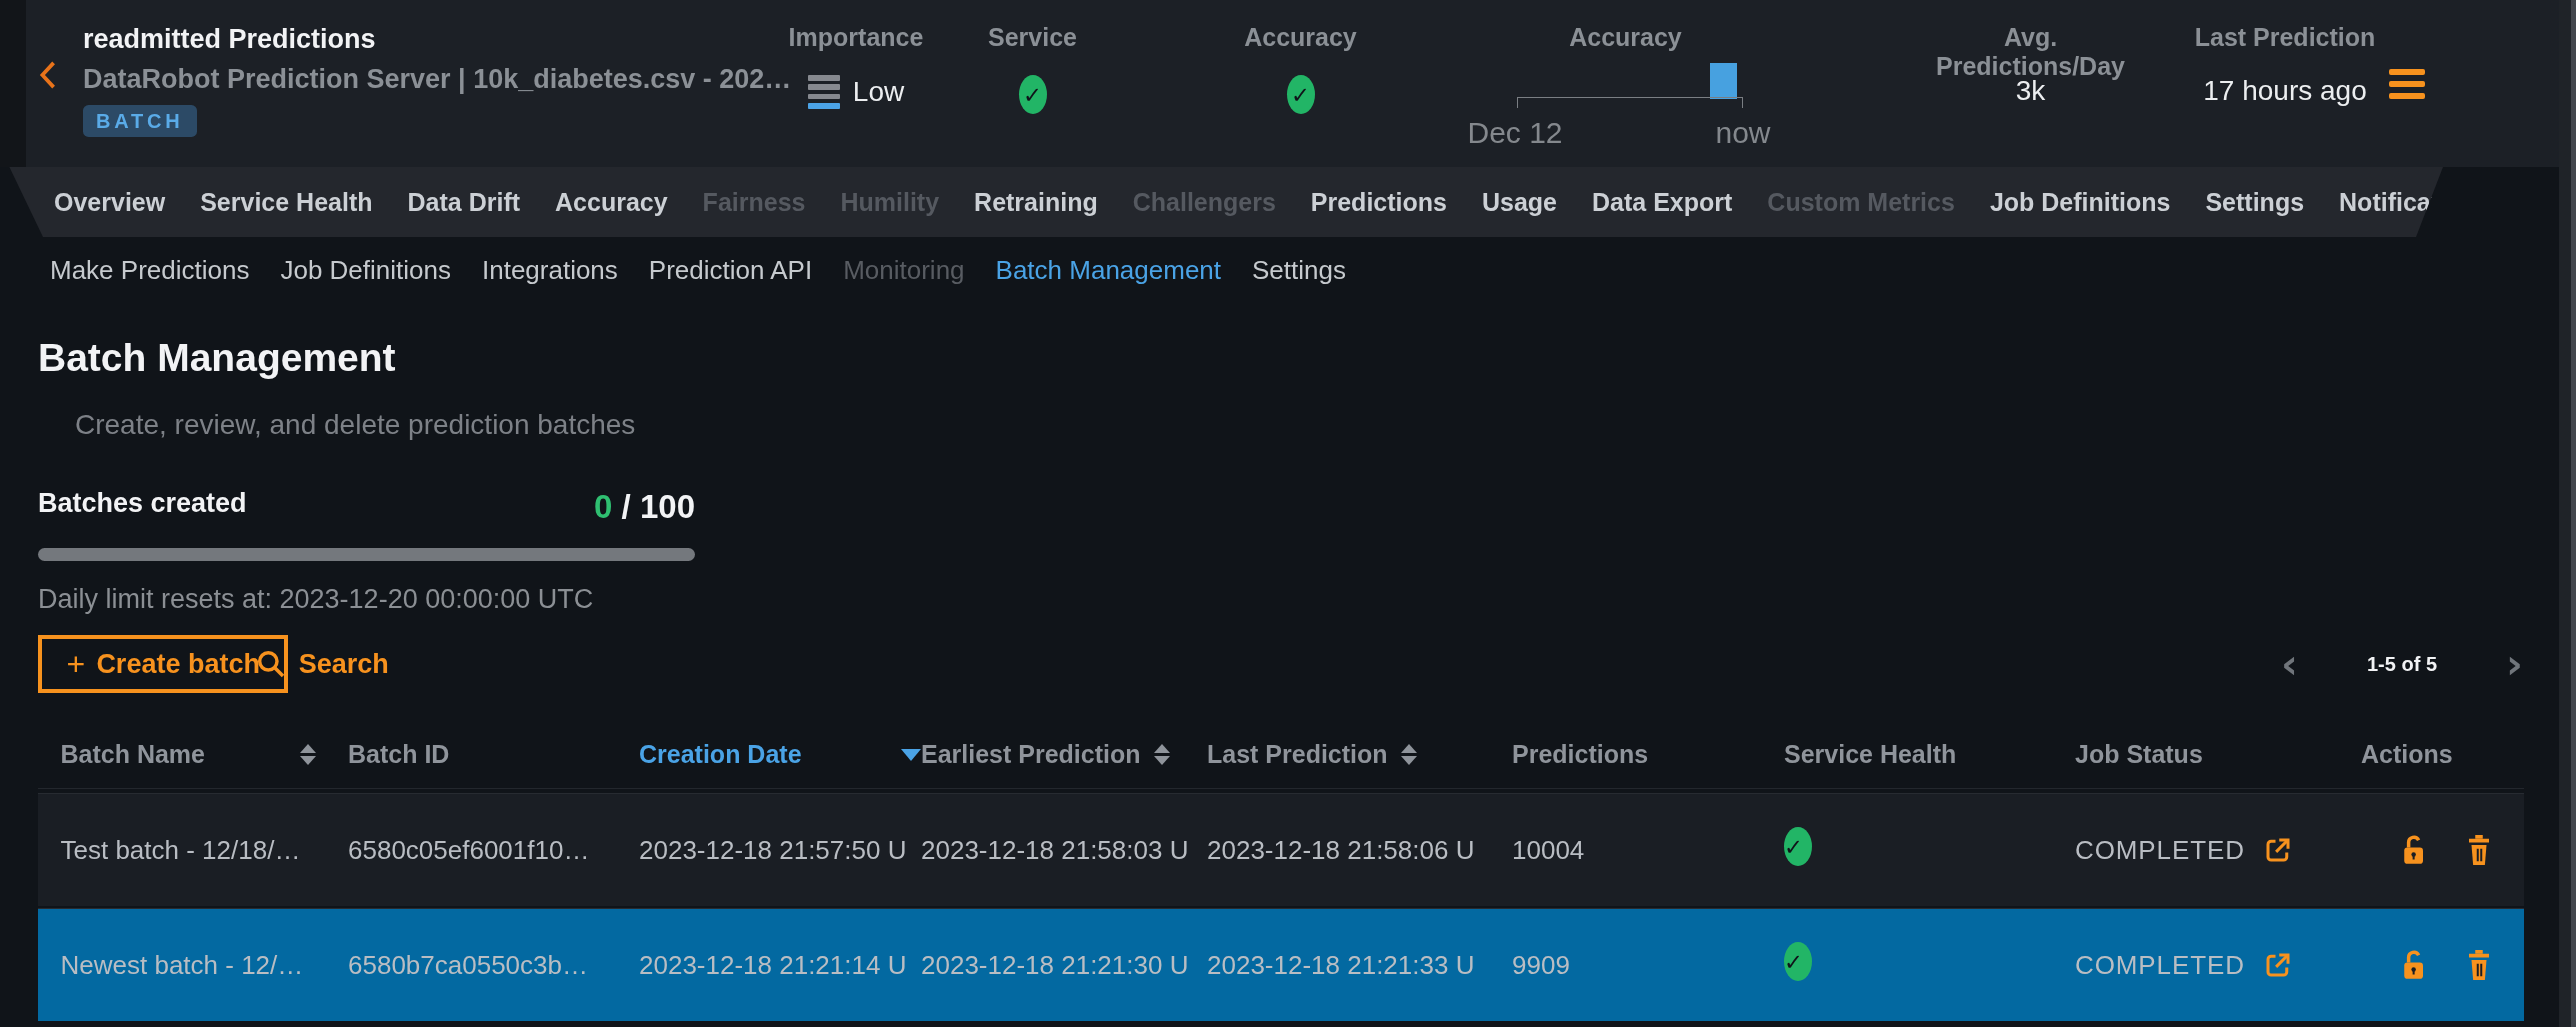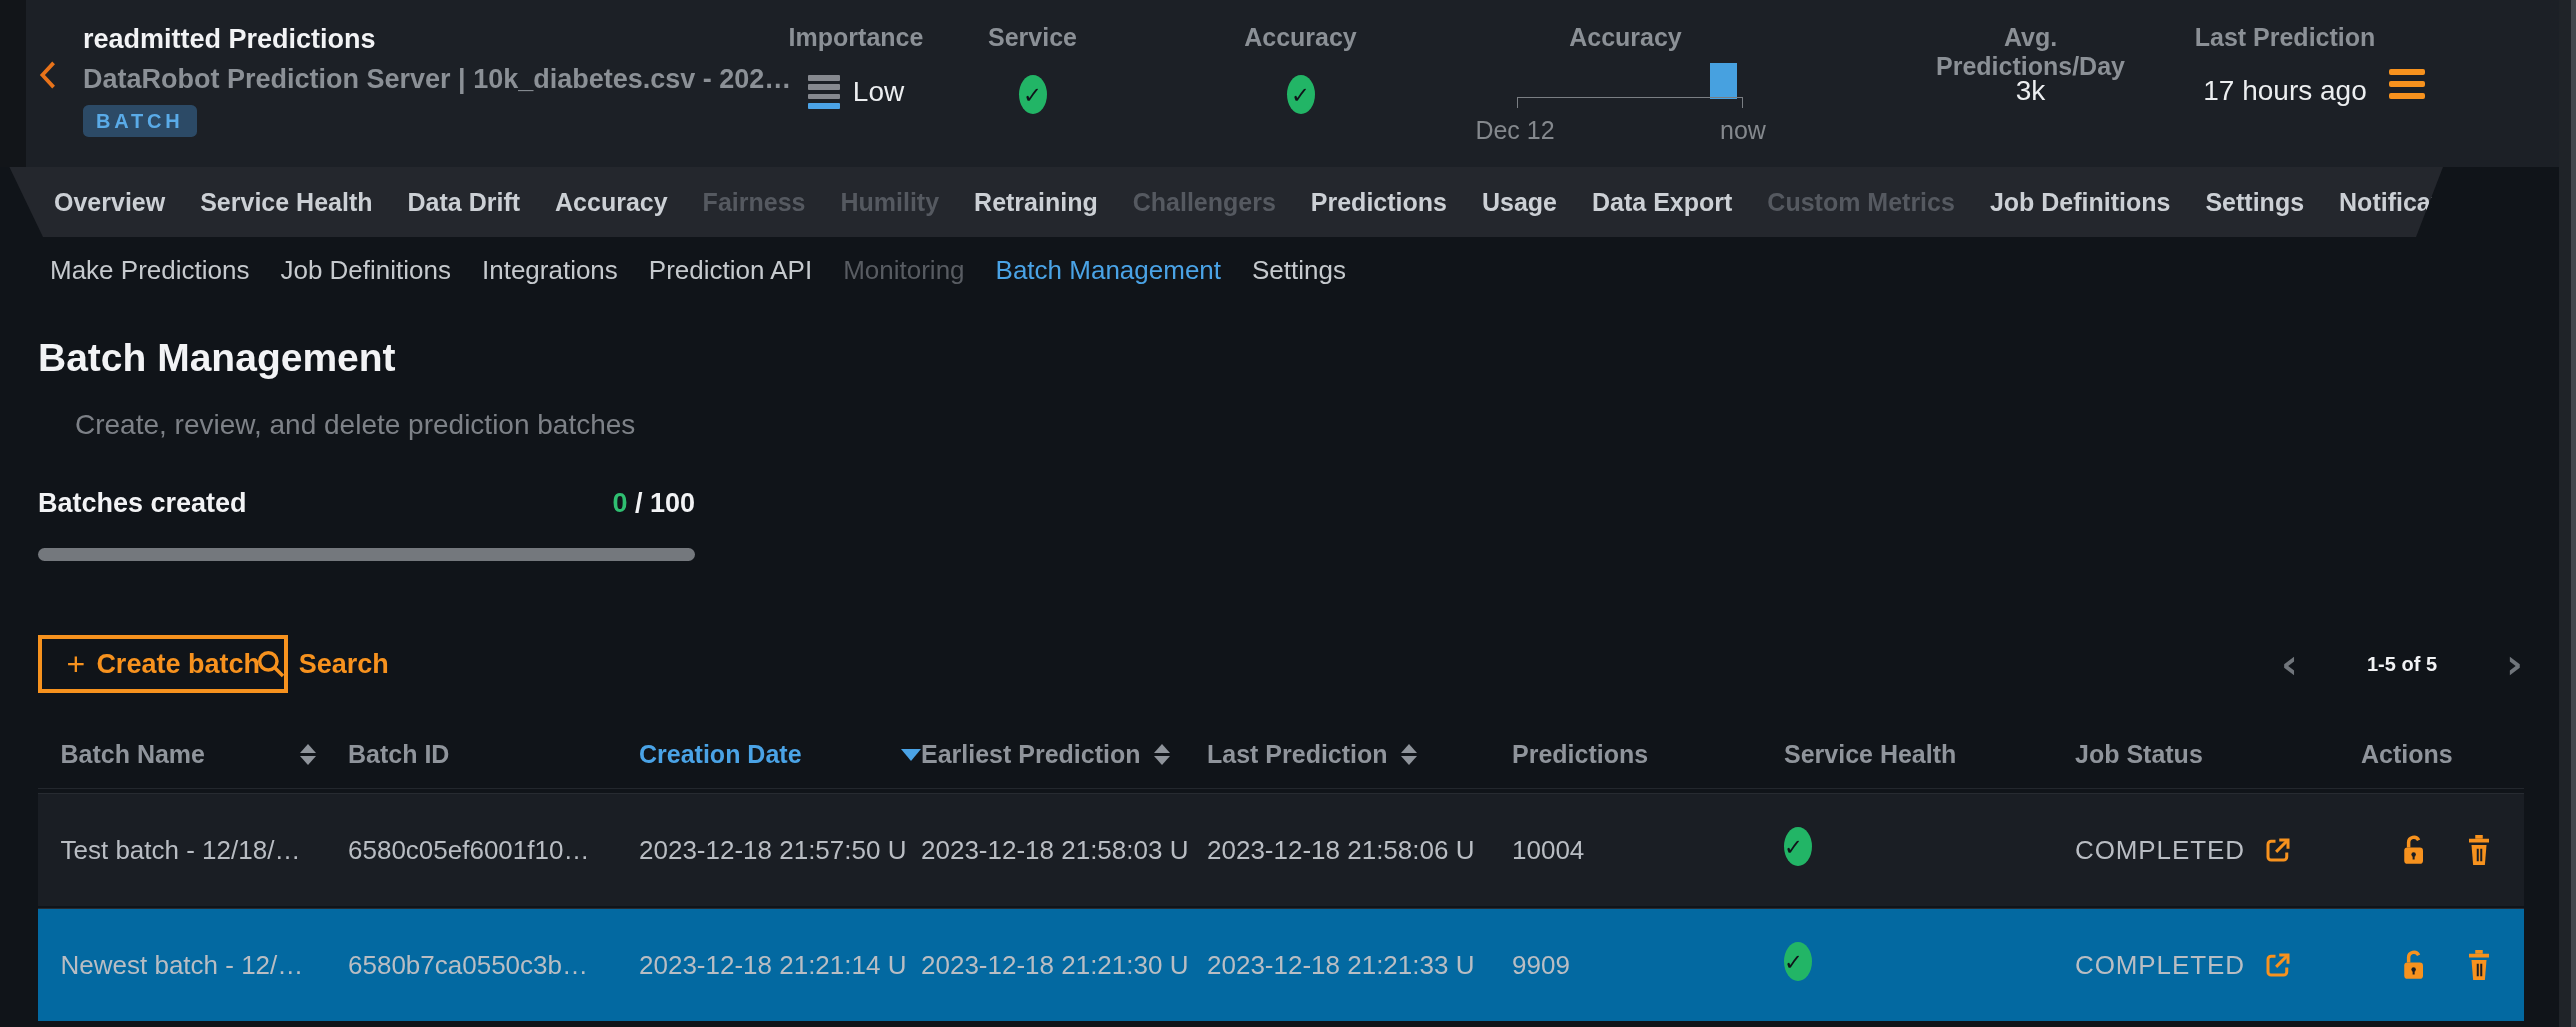--- a/index.html
+++ b/index.html
@@ -42,21 +42,21 @@
   .warn-triangle { display:inline-block; position:relative; width:0; height:0;
                    border-left:21.6px solid transparent; border-right:21.6px solid transparent;
                    border-bottom:38px solid #dfa915; }
   .warn-triangle::after { content:"!"; position:absolute; left:-4.7px; top:9.4px;
                           font-size:22.5px; font-weight:bold; color:#10141a; }
 
   .activity-chart { position:absolute; left:34px; top:62px; width:226px; height:46px; }
   .activity-axis { position:absolute; left:0; right:0; bottom:0; height:11.3px;
                    border-top:1.9px solid #7a7e83; border-left:1.9px solid #7a7e83; border-right:1.9px solid #7a7e83; }
   .activity-bar { position:absolute; right:5.6px; bottom:9.4px; width:27px; height:36px; background:#47a1e0; }
-  .activity-lblrow { position:absolute; left:0; top:116px; width:100%; height:28px; font-size:25px; color:#84888d; }
+  .activity-lblrow { position:absolute; left:0; top:116px; width:100%; height:28px; font-size:30px; color:#84888d; }
   .activity-lbl-start { position:absolute; left:32px; transform:translateX(-50%); white-space:nowrap; }
   .activity-lbl-end   { position:absolute; left:260px; transform:translateX(-50%); white-space:nowrap; }
 
   .menu-btn { position:absolute; left:2389px; top:69px; width:36px; height:30px; cursor:pointer;
               display:flex; flex-direction:column; justify-content:space-between; }
   .menu-btn i { display:block; width:36px; height:5.6px; background:#f7921e; border-radius:1.9px; }
 
   
   .tabstrip { position:absolute; left:0; top:167px; width:2576px; height:70px; background:#24272d;
               clip-path:polygon(9.4px 0, 2443px 0, 2416px 100%, 43px 100%); }
@@ -70,21 +70,21 @@
   .subtab.disabled { color:#585c62; cursor:default; }
   .subtab.active { color:#4aa3e6; }
 
   
   .page-title { position:absolute; left:38px; top:336px; font-size:39px; font-weight:bold; color:#f2f3f5; }
   .page-desc  { position:absolute; left:38px; top:409px; font-size:28px; color:#7d8187;margin-left:37px; }
 
   
   .quota-label { position:absolute; left:38px; top:488px; font-size:27px; font-weight:bold; color:#f2f3f5; }
   .quota-count { position:absolute; left:38px; top:488px; width:657px; text-align:right;
-                 font-size:27px; font-weight:bold; color:#f2f3f5; }
+                 font-size:33px; font-weight:bold; color:#f2f3f5; }
   .quota-count .used { color:#2fbf71; }
   .quota-bar { position:absolute; left:38px; top:548px; width:657px; height:13px;
                border-radius:6.6px; background:#74787d; }
   .quota-note { position:absolute; left:38px; top:584px; font-size:27px; color:#8b8f94; }
 
   
   .create-btn { position:absolute; left:38px; top:635px; height:58px; padding:0 24.4px;
                 border:4.7px solid #f7921e; display:flex; align-items:center; gap:11.3px;
                 color:#f7921e; font-size:27px; font-weight:bold; cursor:pointer; background:transparent; }
   .create-plus { font-size:32px; font-weight:normal; line-height:1; }
@@ -234,20 +234,21 @@
     <span class="subtab active">Batch Management</span>
     <span class="subtab">Settings</span>
   </div>
 
   <div class="page-title">Batch Management</div>
   <div class="page-desc">Create, review, and delete prediction batches</div>
 
   <div class="quota-label">Batches created</div>
   <div class="quota-count"><span class="used">0</span><span> / </span><span>100</span></div>
   <div class="quota-bar"></div>
+  <div class="quota-note">Daily limit resets at: 2023-12-20 00:00:00 UTC</div>
 
   <button class="create-btn">
     <span class="create-plus">+</span>
     <span>Create batch</span>
   </button>
   <button class="search-btn">
     <svg width="32" height="32" viewBox="0 0 24 24">
         <circle cx="10" cy="10" r="6.5" fill="none" stroke="#f7921e" stroke-width="2.6"></circle>
         <line x1="15" y1="15" x2="21" y2="21" stroke="#f7921e" stroke-width="2.6"></line>
       </svg>

